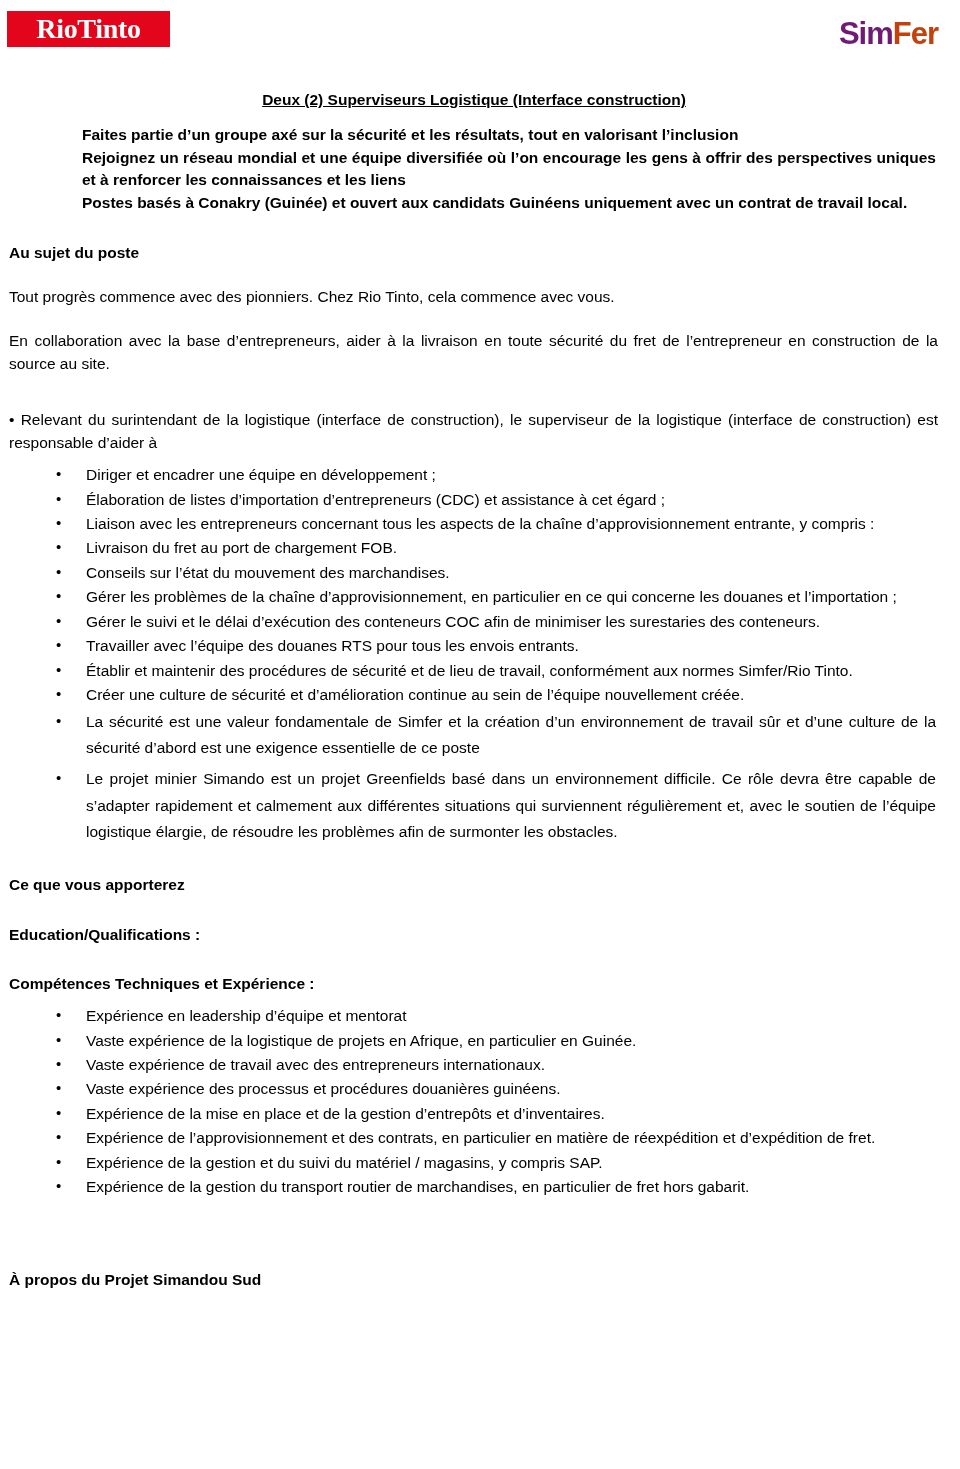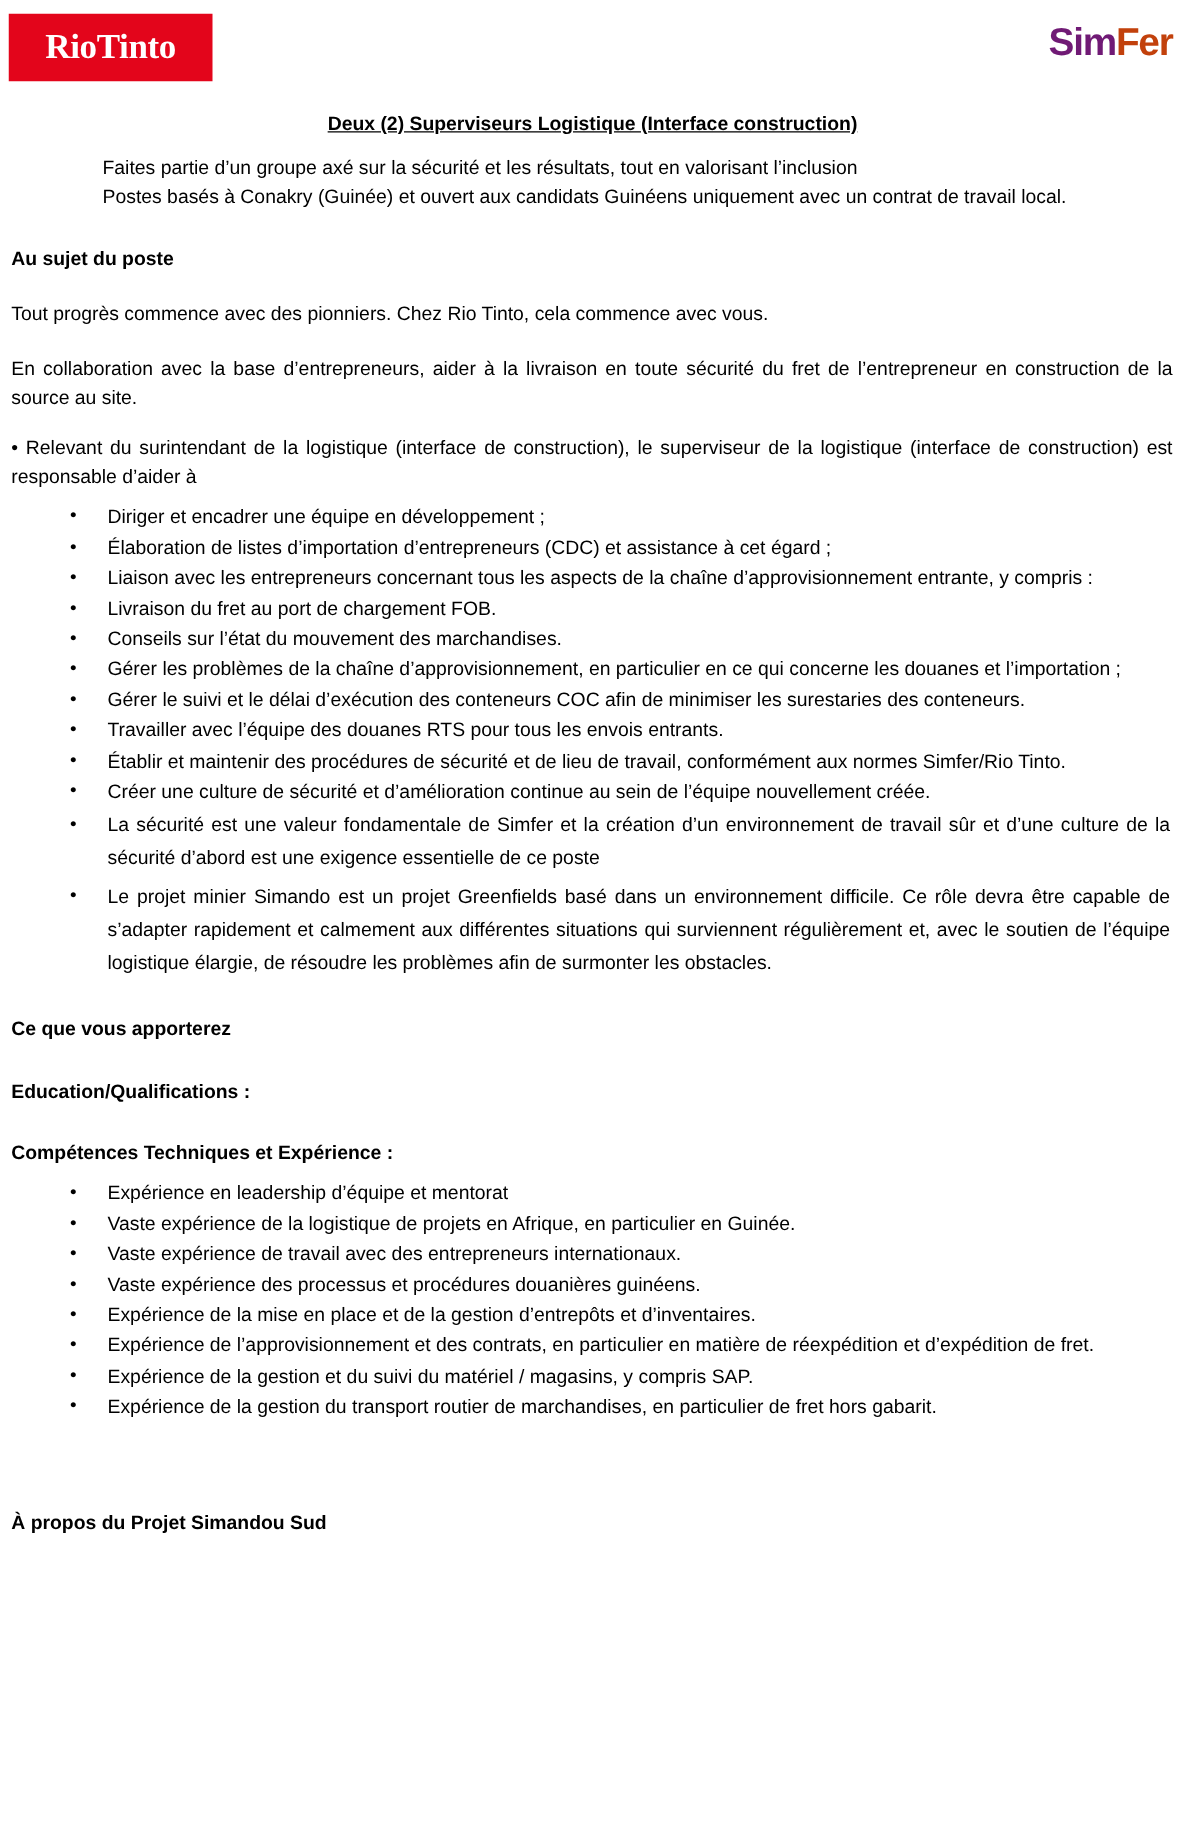--- a/index.html
+++ b/index.html
@@ -19,21 +19,21 @@
   
   .header {
     position: relative;
     height: 74px;
   }
   .logo-riotinto {
     position: absolute;
     left: 7px;
     top: 11px;
     width: 163px;
-    height: 54px;
+    height: 36px;
     background: #e3051b;
     display: flex;
     align-items: center;
     justify-content: center;
   }
   .logo-riotinto .rt-text {
     font-family: "Liberation Serif", serif;
     font-weight: bold;
     font-size: 28px;
     color: #ffffff;
@@ -66,37 +66,38 @@
     text-decoration: underline;
     margin: 16px 0 0 0;
     line-height: 1.3;
   }
   .intro {
     margin: 14px 0 0 0;
     padding: 0 6px 0 76px;
     font-size: 15.5px;
     line-height: 1.45;
     text-align: justify;
+    font-weight: bold;
   }
   .intro div { margin: 0; }
 
   .section-head {
     font-size: 15.5px;
     font-weight: bold;
     margin: 28px 0 0 3px;
     line-height: 1.4;
   }
   .para {
     font-size: 15.5px;
     line-height: 1.45;
     margin: 22px 0 0 3px;
     text-align: justify;
     padding-right: 4px;
   }
-  .para.tight { margin-top: 18px; }
+  .para.tight { margin-top: 34px; }
 
   ul.bullets {
     margin: 10px 0 0 0;
     padding: 0;
     list-style: none;
   }
   ul.bullets > li {
     position: relative;
     font-size: 15.5px;
     line-height: 1.45;
@@ -126,20 +127,21 @@
     <span class="sf-sim">Sim</span><span class="sf-fer">Fer</span>
   </div>
 </div>
 
 <div class="page">
 
   <div class="doc-title">Deux (2) Superviseurs Logistique (Interface construction)</div>
 
   <div class="intro">
     <div>Faites partie d’un groupe axé sur la sécurité et les résultats, tout en valorisant l’inclusion</div>
+    <div>Rejoignez un réseau mondial et une équipe diversifiée où l’on encourage les gens à offrir des perspectives uniques et à renforcer les connaissances et les liens</div>
     <div>Postes basés à Conakry (Guinée) et ouvert aux candidats Guinéens uniquement avec un contrat de travail local.</div>
   </div>
 
   <div class="section-head">Au sujet du poste</div>
 
   <div class="para">Tout progrès commence avec des pionniers. Chez Rio Tinto, cela commence avec vous.</div>
 
   <div class="para">En collaboration avec la base d’entrepreneurs, aider à la livraison en toute sécurité du fret de l’entrepreneur en construction de la source au site.</div>
 
   <div class="para tight">• Relevant du surintendant de la logistique (interface de construction), le superviseur de la logistique (interface de construction) est responsable d’aider à</div>

